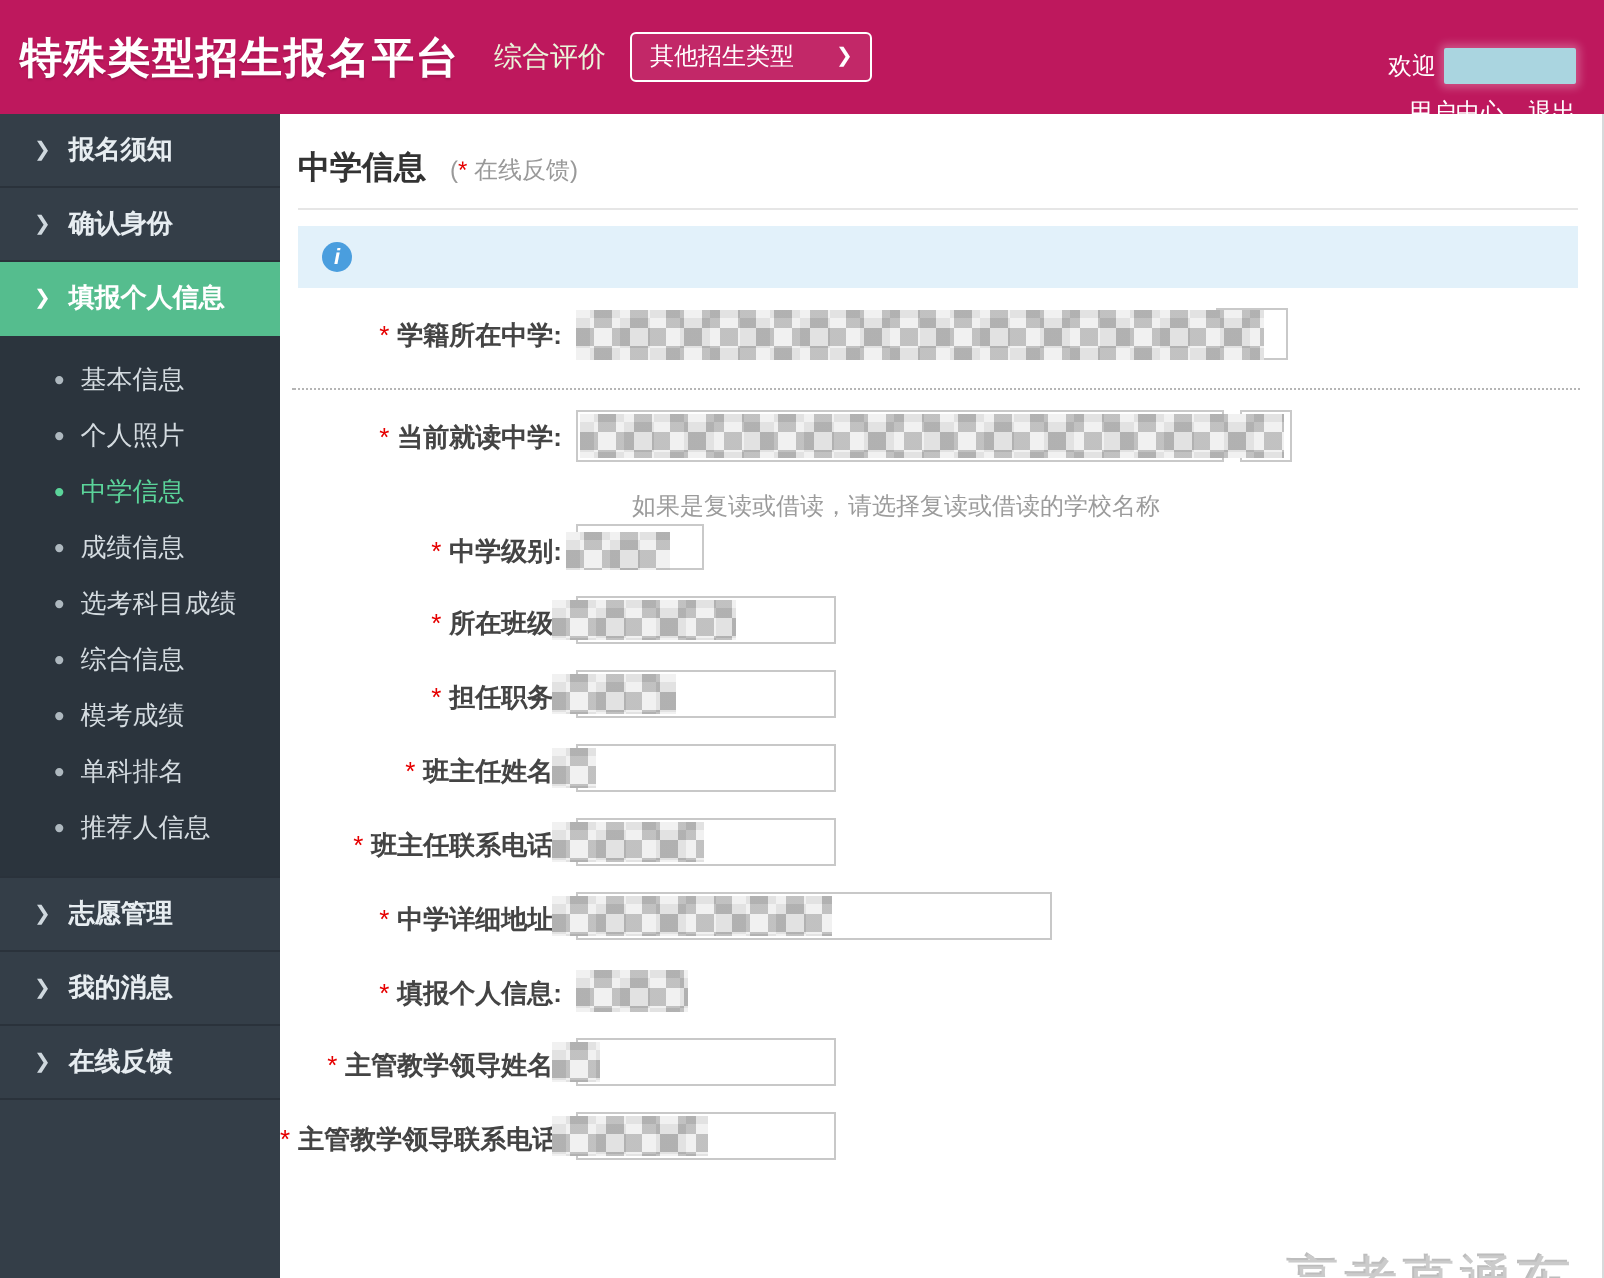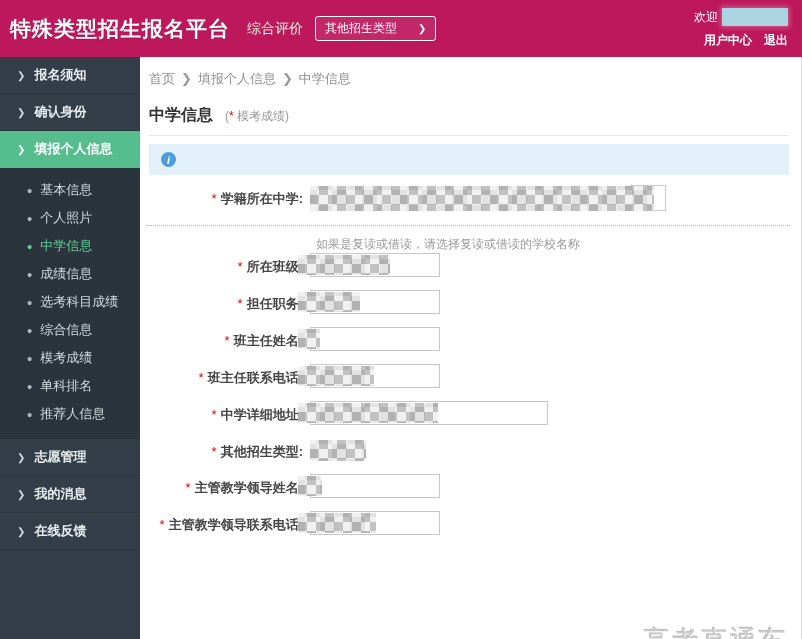--- a/index.html
+++ b/index.html
@@ -9,24 +9,24 @@
   
   .header { height:57px; background:#be185d; display:flex; align-items:center; position:relative; }
   .brand { color:#fff; font-size:21px; font-weight:bold; margin-left:10px; letter-spacing:1px;
            text-shadow:0 1px 1px rgba(0,0,0,.15); }
   .brand-sub { color:#eaf6da; font-size:14px; font-weight:normal; margin-left:17px; }
   .other-btn { margin-left:12px; border:1px solid #fff; border-radius:3px; color:#fff;
     font-size:12px; padding:3px 9px; background:rgba(255,255,255,.07); cursor:pointer;
     display:flex; align-items:center; gap:21px; }
   .other-btn .arr { font-size:10px; }
   .user-area { position:absolute; right:14px; top:8px; font-size:12px; color:#fff; text-align:right; }
-  .user-row1 { display:flex; align-items:flex-end; justify-content:flex-end; gap:4px; }
+  .user-row1 { display:flex; align-items:flex-end; justify-content:flex-end; gap:4px;margin-top:16px; }
   .censor-name { width:66px; height:18px; background:#aad5e0; border-radius:1px;
     box-shadow:0 0 4px 2px rgba(255,255,255,.25); }
-  .user-row2 { margin-top:6px; display:flex; gap:12px; justify-content:flex-end;font-weight:bold; }
+  .user-row2 { margin-top:6px; display:flex; gap:12px; justify-content:flex-end; }
   .user-row2 span { cursor:pointer; }
 
   
   .main { display:flex; height:582px; }
   .sidebar { width:140px; background:#343e48; flex-shrink:0; }
   .content { flex:1; position:relative; border-right:1px solid #d7dadb; overflow:hidden; }
 
   
   .side-parent { height:37px; display:flex; align-items:center; gap:9px; padding-left:17px;
     color:#e7edf1; font-size:13px; font-weight:bold; border-bottom:1px solid #2a323b; cursor:pointer; }
@@ -55,21 +55,21 @@
     font-size:13px; color:#444; display:flex; align-items:center; gap:7px; }
   .info-icon { width:15px; height:15px; border-radius:50%; background:#4a9ede; color:#fff;
     font-size:11px; font-weight:bold; display:flex; align-items:center; justify-content:center;
     font-style:italic; flex-shrink:0; }
   .notice .warn { color:#ff6600; }
   .notice .lnk { color:#0a6ebd; cursor:pointer; }
 
   
   .form { margin-top:10px; }
   .frow { display:flex; align-items:flex-start; margin-bottom:13px; }
-  .flabel { width:170px; text-align:right; padding-right:7px; font-size:13px; font-weight:bold;
+  .flabel { width:148px; text-align:right; padding-right:7px; font-size:13px; font-weight:bold;
     color:#444; padding-top:5px; white-space:nowrap; }
   .flabel .star { color:#e60000; margin-right:4px; font-weight:normal; }
   .ffield { position:relative; }
   .help { font-size:12px; color:#9b9b9b; margin:6px 0 0 176px; }
   .dotted { border-top:1px dotted #b5b5b5; width:644px; margin:10px 0 10px 6px; }
 
   .inp { height:24px; background:#fff; border:1px solid #c8c8c8; }
   .w-std { width:130px; }
   .w-wide { width:238px; }
 
@@ -185,45 +185,62 @@
         <span class="chev">❯</span>
         <span>我的消息</span>
       </div>
       <div class="side-parent">
         <span class="chev">❯</span>
         <span>在线反馈</span>
       </div>
     </div>
 
   <div class="content">
-    <div class="breadcrumb" id="breadcrumb"><span class="bc-link">首页</span><span class="sep">❯</span><span class="bc-link">填报个人信息</span><span class="sep">❯</span><span>中学信息</span></div>
 
     <div class="title-row">
       <span class="page-title">中学信息</span>
       <span class="req-note">
-        <span>(</span><span class="star">*</span><span> 模考成绩)</span>
+        <span>(</span><span class="star">*</span><span> 在线反馈)</span>
       </span>
     </div>
 
     <div class="notice">
       <span class="info-icon">i</span>
     </div>
 
     <div class="form" id="form">
         <div class="frow">
           <div class="flabel"><span class="star">*</span><span>学籍所在中学:</span></div>
           <div class="ffield">
             <div class="cens-strip">
               <div class="sel-end"></div>
               <div class="mz mosaic"></div>
             </div>
           </div>
         </div>
         <div class="dotted"></div>
+        <div class="frow">
+          <div class="flabel"><span class="star">*</span><span>当前就读中学:</span></div>
+          <div class="ffield">
+            <div class="cens-boxed">
+              <div class="bigbox"></div>
+              <div class="endbox"></div>
+              <div class="mz mosaic"></div>
+            </div>
+          </div>
+        </div>
         <div class="help">如果是复读或借读，请选择复读或借读的学校名称</div>
+        <div class="frow">
+          <div class="flabel"><span class="star">*</span><span>中学级别:</span></div>
+          <div class="ffield">
+            <div class="smallbox">
+              <div class="mz mosaic"></div>
+            </div>
+          </div>
+        </div>
         <div class="frow">
           <div class="flabel"><span class="star">*</span><span>所在班级:</span></div>
           <div class="ffield">
             <div class="inp-wrap">
               <div class="inp w-std"></div>
               <div class="mz mosaic" style="width: 92px;"></div>
             </div>
           </div>
         </div>
         <div class="frow">
@@ -256,21 +273,21 @@
         <div class="frow">
           <div class="flabel"><span class="star">*</span><span>中学详细地址:</span></div>
           <div class="ffield">
             <div class="inp-wrap">
               <div class="inp w-wide"></div>
               <div class="mz mosaic" style="width: 140px;"></div>
             </div>
           </div>
         </div>
         <div class="frow">
-          <div class="flabel"><span class="star">*</span><span>其他招生类型:</span></div>
+          <div class="flabel"><span class="star">*</span><span>填报个人信息:</span></div>
           <div class="ffield">
             <div class="plain-cens mosaic"></div>
           </div>
         </div>
         <div class="frow">
           <div class="flabel"><span class="star">*</span><span>主管教学领导姓名:</span></div>
           <div class="ffield">
             <div class="inp-wrap">
               <div class="inp w-std"></div>
               <div class="mz mosaic" style="width: 24px;"></div>

